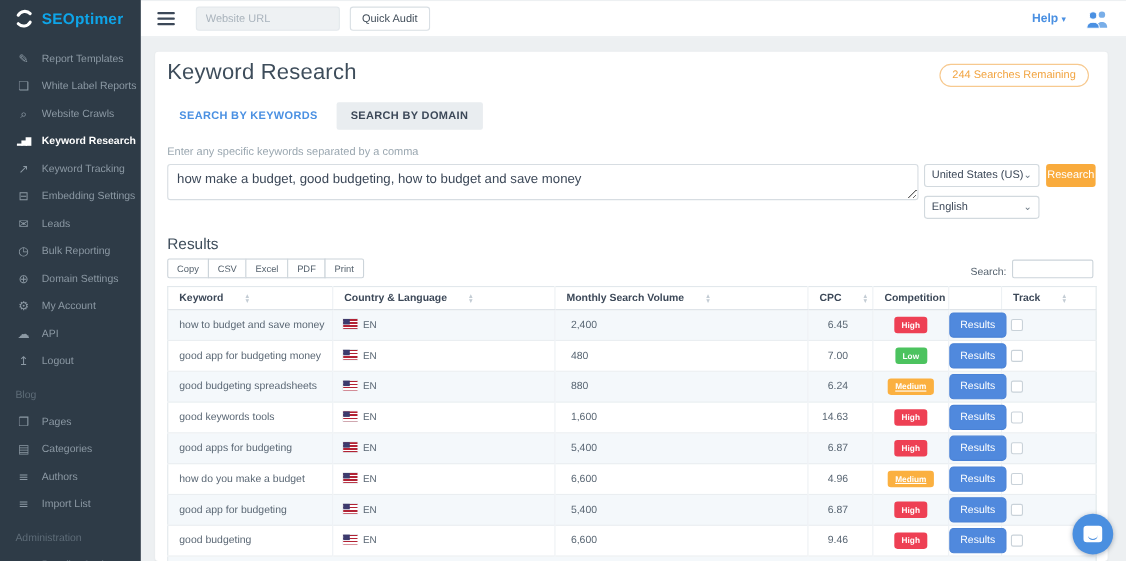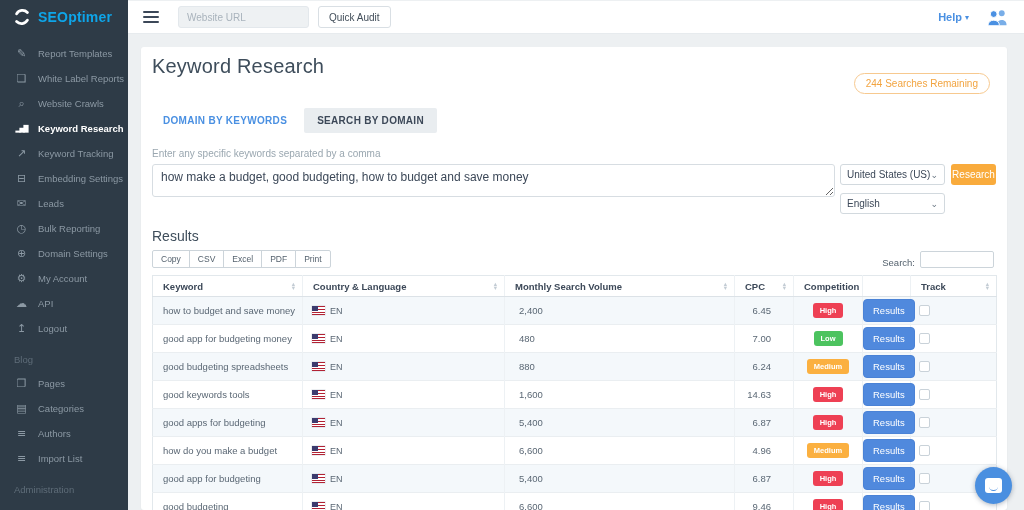--- a/index.html
+++ b/index.html
@@ -36,21 +36,21 @@
   .help .caret { font-size:8px; font-family:"DejaVu Sans",sans-serif; }
   .users-svg { cursor:pointer; display:block; }
 
   
   .content { position:absolute; left:128px; top:34px; width:896px; height:476px; padding:13px 17px 0 13px; }
   .card { background:#fff; border-radius:3px; height:463px; padding:8px 11px 0; box-shadow:0 1px 2px rgba(40,50,60,.05); overflow:hidden; }
 
   .card-head { display:flex; justify-content:space-between; align-items:flex-start; }
   .page-title { font-size:20px; font-weight:400; color:#3e4d5b; letter-spacing:.2px; }
   .remaining-badge { border:1px solid #f7c98f; color:#f2a440; font-size:10px; padding:4px 11px;
-    border-radius:11px; margin-top:18px; margin-right:6px; white-space:nowrap; }
+    border-radius:11px; margin-top:3px; margin-right:6px; white-space:nowrap; }
 
   .tabs { display:flex; align-items:center; margin-top:14px; height:25px; }
   .tab { font-size:10px; font-weight:bold; letter-spacing:.3px; padding:7px 13px; cursor:pointer; border-radius:2px; }
   .tab.active { color:#4a90e2; background:transparent; padding-left:11px; }
   .tab.inactive { color:#3c4858; background:#e9edf0; margin-left:4px; }
 
   .form-label { margin-top:15px; font-size:10px; color:#9aa7b0; height:12px; }
   .form-row { display:flex; gap:5px; margin-top:4px; height:34px; }
   .kw-textarea { flex:1; height:33px; border:1px solid #d7dde2; border-radius:3px; padding:5px 8px;
     font-size:12px; color:#3c4858; font-family:inherit; resize:both; line-height:1.3; }
@@ -70,42 +70,42 @@
   .export-btn:first-child { margin-left:0; border-radius:2px 0 0 2px; }
   .export-btn:last-child { border-radius:0 2px 2px 0; }
   .search-wrap { display:flex; align-items:flex-end; gap:5px; margin-right:2px; }
   .search-label { font-size:9.5px; color:#55626e; }
   .search-input { width:74px; height:17px; border:1px solid #ccd4da; border-radius:2px; font-family:inherit; font-size:9px; padding:0 4px; }
 
   
   .results-table { margin-top:6px; width:844px; border-collapse:collapse; table-layout:fixed;
     border:1px solid #e2e8ec; font-size:9.5px; }
   .results-table th { height:21px; border-bottom:1px solid #dce2e7; font-size:9.5px; color:#3c4858; text-align:left; }
-  .th-flex { display:flex; align-items:center; justify-content:space-between; padding:0 7px 0 10px; font-weight:bold; }
+  .th-flex { display:flex; align-items:center; padding:0 7px 0 10px; font-weight:bold;gap:20px; }
   .sort { display:inline-flex; flex-direction:column; line-height:4.5px; font-size:6.5px; color:#c3ccd4;
     font-family:"DejaVu Sans",sans-serif; cursor:pointer; }
   .sort i { font-style:normal; }
   .results-table td { height:28px; border-top:1px solid #eaeef1; color:#5a6774; }
   .results-table td + td, .results-table th + th { border-left:1px solid #edf1f4; }
   tr.stripe { background:#f4f8fb; }
   .td-keyword { padding-left:10px; }
   .td-lang { padding-left:9px; }
   .td-volume { padding-left:14px; }
   .td-cpc { text-align:right; padding-right:22px; }
   .td-comp { text-align:center; }
   .td-res { text-align:center; }
   .td-track { padding-left:8px; }
   .us-flag { display:inline-block; width:13px; height:9px; vertical-align:-1px; margin-right:5px;
     background:repeating-linear-gradient(#b22234 0 1.4px,#fff 1.4px 2.8px); position:relative; box-shadow:0 0 0 .5px #d7dde2; }
   .us-flag::before { content:""; position:absolute; left:0; top:0; width:6px; height:5px; background:#3c3b6e; }
   .lang-code { font-size:9px; }
   .badge { color:#fff; font-size:7.5px; font-weight:bold; padding:3px 7px; border-radius:3px; display:inline-block; }
   .badge-high { background:#ee4054; }
   .badge-low { background:#4cc35f; }
-  .badge-medium { background:#fbb040; }
+  .badge-medium { background:#fbb040;text-decoration:underline; }
   .results-btn { background:#5089dd; border:1px solid #4a82d6; border-radius:4px; color:#fff; font-size:9.5px;
     padding:5px 9px; cursor:pointer; font-family:inherit; }
   .track-cb { appearance:none; -webkit-appearance:none; width:11px; height:11px; border:1px solid #c9d2d9;
     border-radius:2px; background:#fff; cursor:pointer; display:block; }
   .stub-row td { border-top:1px solid #eaeef1; }
 
   
   .chat-fab { position:absolute; right:12px; bottom:6px; width:37px; height:37px; border-radius:50%;
     background:#4a8fe0; display:flex; align-items:center; justify-content:center;
     box-shadow:0 1px 5px rgba(20,40,70,.35); cursor:pointer; z-index:9; }
@@ -222,21 +222,21 @@
 
 <main class="content">
   <div class="card">
 
     <div class="card-head">
       <h1 class="page-title">Keyword Research</h1>
       <div class="remaining-badge">244 Searches Remaining</div>
     </div>
 
     <div class="tabs">
-      <div class="tab active">DOMAIN BY KEYWORDS</div>
+      <div class="tab active">SEARCH BY KEYWORDS</div>
       <div class="tab inactive">SEARCH BY DOMAIN</div>
     </div>
 
     <div class="form-label">Enter any specific keywords separated by a comma</div>
     <div class="form-row">
       <textarea class="kw-textarea" style="">how make a budget, good budgeting, how to budget and save money</textarea>
       <div class="form-right">
         <div class="select">
           <span>United States (US)</span>
           <span class="chev glyph">⌄</span>

